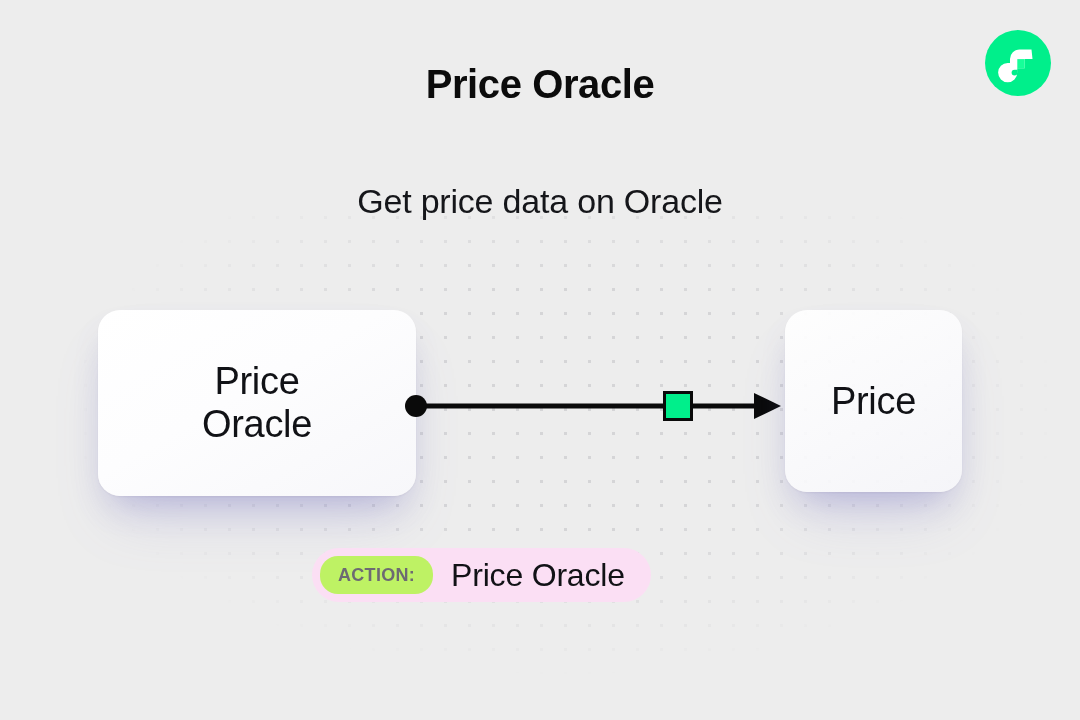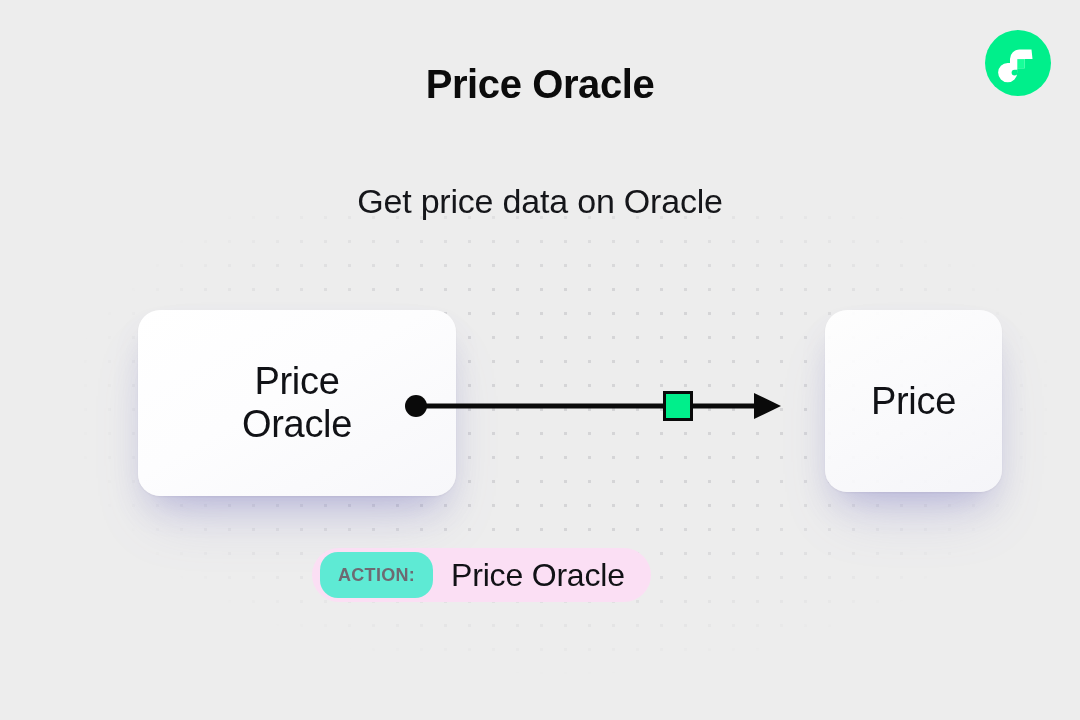--- a/index.html
+++ b/index.html
@@ -77,21 +77,20 @@
     background: linear-gradient(150deg, #ffffff 0%, #fdfdfe 45%, #f7f7fa 100%);
     border-radius: 22px;
     box-shadow:
       0 1px 2px rgba(30, 25, 70, 0.05),
       0 18px 34px -12px rgba(96, 92, 180, 0.30),
       0 34px 60px -18px rgba(120, 112, 200, 0.22);
     display: flex;
     align-items: center;
     justify-content: center;
     text-align: center;
-    margin-left: 40px;
   }
   .node-card.translucent {
     background: linear-gradient(150deg, rgba(255,255,255,0.93) 0%, rgba(251,251,253,0.90) 50%, rgba(246,246,250,0.88) 100%);
   }
   .node-label {
     font-size: 38px;
     font-weight: 400;
     line-height: 1.12;
     letter-spacing: -0.3px;
     color: #111216;
@@ -139,23 +138,23 @@
     top: 548px;
     height: 54px;
     border-radius: 27px;
     background: #fbdff4;
     display: flex;
     align-items: center;
     padding: 0 26px 0 8px;
     box-sizing: border-box;
   }
   .action-chip-tag {
-    background: #5eead4;
+    background: #bef264;
     border-radius: 18px;
-    height: 46px;
+    height: 38px;
     padding: 0 18px;
     display: flex;
     align-items: center;
     font-size: 18px;
     font-weight: 700;
     letter-spacing: 0.3px;
     color: #6d6a72;
   }
   .action-chip-value {
     margin-left: 18px;

